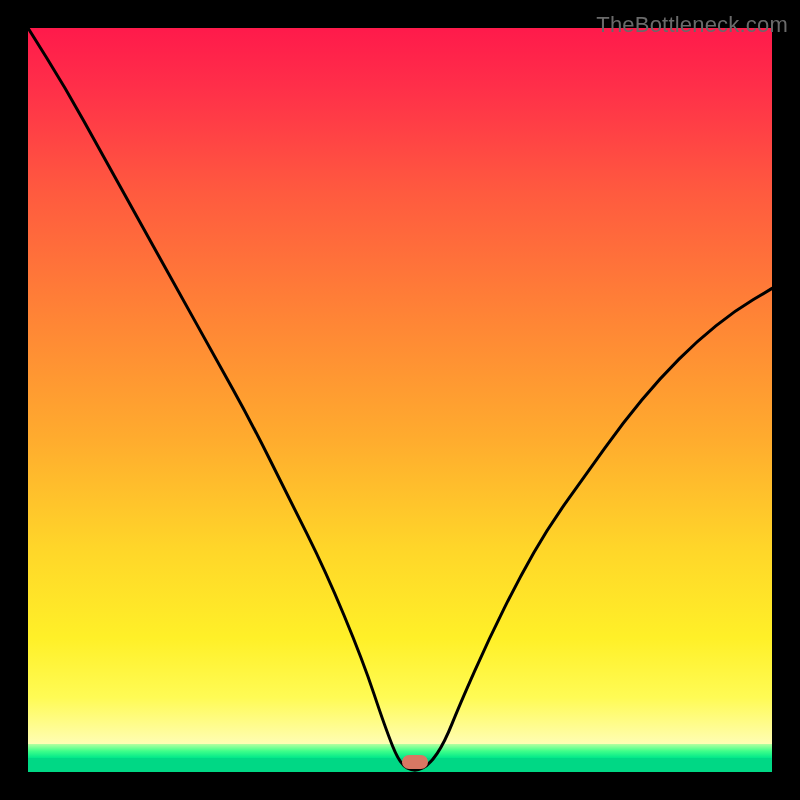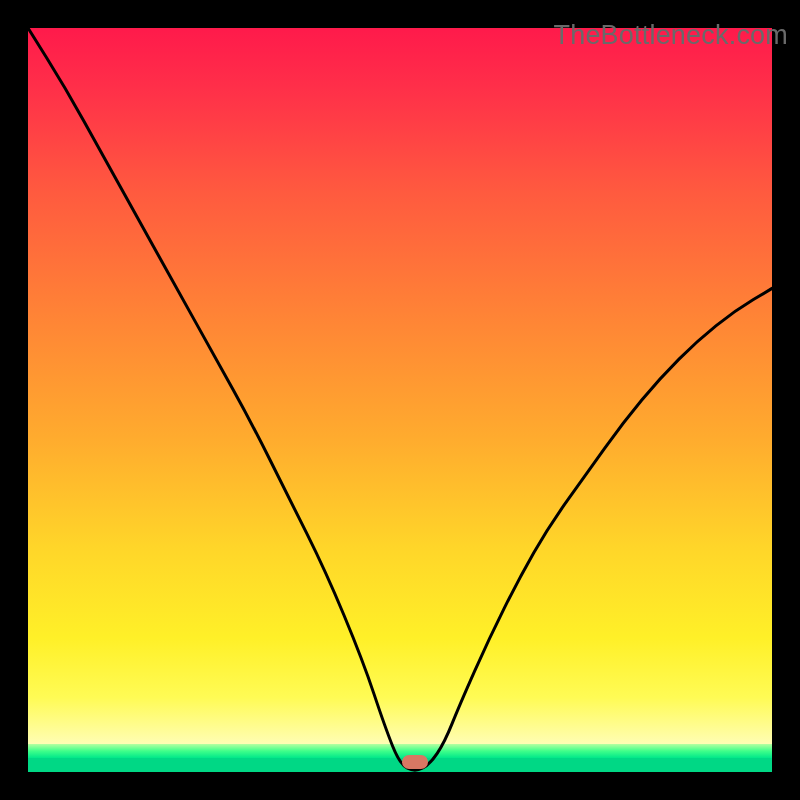--- a/index.html
+++ b/index.html
@@ -12,24 +12,24 @@
     font-family: Arial, Helvetica, sans-serif;
   }
   .frame {
     position: relative;
     width: 800px;
     height: 800px;
     background: #000;
   }
   .watermark {
     position: absolute;
-    top: 20px;
+    top: 12px;
     right: 12px;
     color: #6a6a6a;
-    font-size: 27px;
+    font-size: 22px;
     font-weight: 500;
     letter-spacing: 0.2px;
     z-index: 5;
   }
   .plot-area {
     position: absolute;
     left: 28px;
     top: 28px;
     width: 744px;
     height: 744px;

